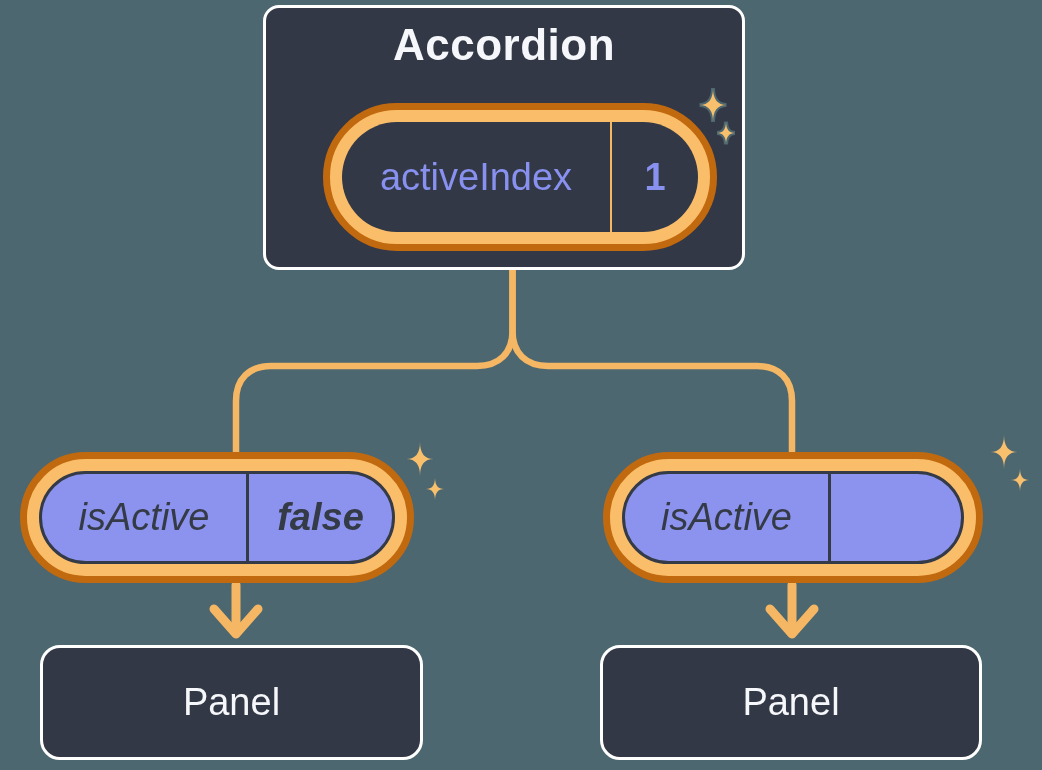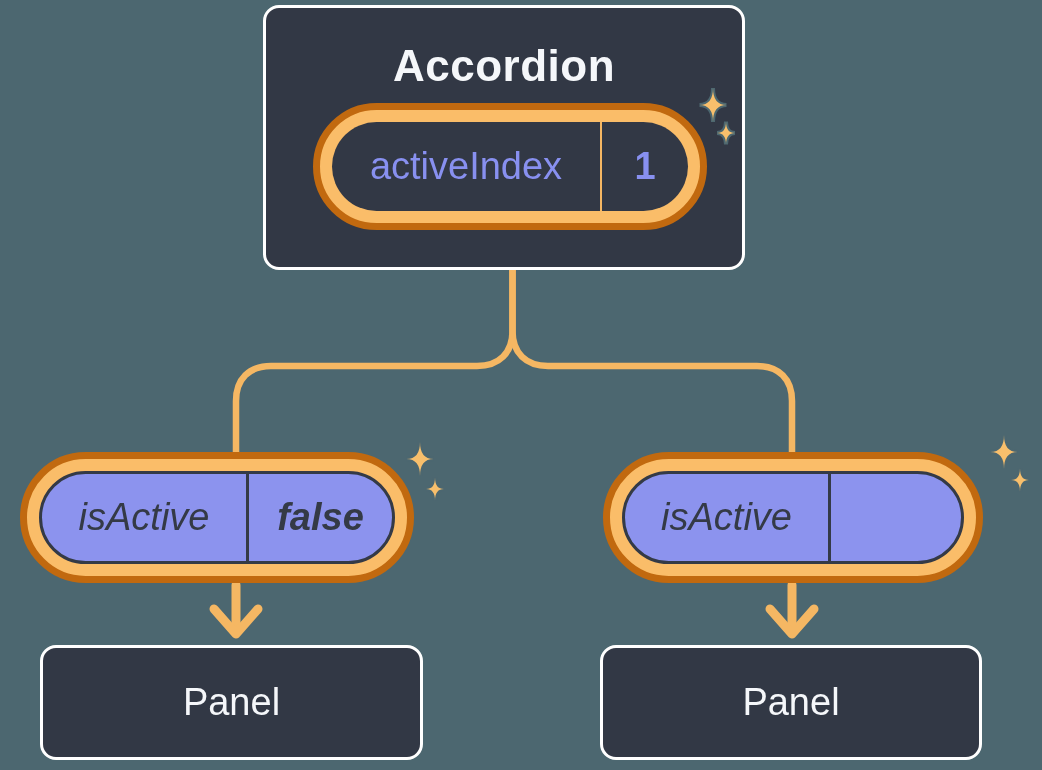--- a/index.html
+++ b/index.html
@@ -30,30 +30,30 @@
   .node{
     position:absolute;
     background:var(--node-fill);
     border:3px solid var(--node-border);
     border-radius:16px;
     box-sizing:border-box;
     z-index:2;
   }
   .accordion-box{left:263px;top:5px;width:482px;height:265px;}
   .node-title{
-    margin-top:33px;
+    margin-top:12px;
     text-align:center;
     font-size:44px;
     font-weight:600;
     color:var(--light-text);
     letter-spacing:.5px;
   }
   .panel-box{
     display:flex;align-items:center;justify-content:center;
-    font-size:38px;font-weight:500;color:var(--light-text);
+    font-size:38px;font-weight:500;color:var(--light-text);border-radius:20px;
   }
   .panel-left{left:40px;top:645px;width:383px;height:115px;}
   .panel-right{left:600px;top:645px;width:382px;height:115px;}
 
   .pill{
     position:absolute;
     border-radius:999px;
     background:var(--ring-inner-orange);
     border:7px solid var(--ring-outer-orange);
     box-sizing:border-box;
@@ -68,21 +68,21 @@
     align-items:stretch;
     overflow:hidden;
   }
   .core-dark{background:var(--node-fill);}
   .core-purple{background:var(--pill-purple);border:3px solid var(--dark-text);font-style:italic;}
   .pill-section{
     display:flex;align-items:center;justify-content:center;
     font-size:38px;
     white-space:nowrap;
   }
-  .state-pill{left:313px;top:103px;width:394px;height:127px;}
+  .state-pill{left:323px;top:103px;width:394px;height:148px;}
   .state-pill .pill-name{flex:0 0 268px;color:var(--purple-text);font-weight:500;}
   .state-pill .pill-value{flex:1;color:var(--purple-text);font-weight:700;}
   .divider-light{width:2px;background:var(--connector-orange);}
   .divider-dark{width:3px;background:var(--dark-text);}
 
   .prop-pill .pill-name{color:var(--dark-text);font-weight:400;}
   .prop-pill .pill-value{flex:1;color:var(--dark-text);font-weight:700;}
   .prop-pill-left{left:20px;top:452px;width:394px;height:131px;}
   .prop-pill-left .pill-name{flex:0 0 204px;}
   .prop-pill-right{left:603px;top:452px;width:380px;height:131px;}

